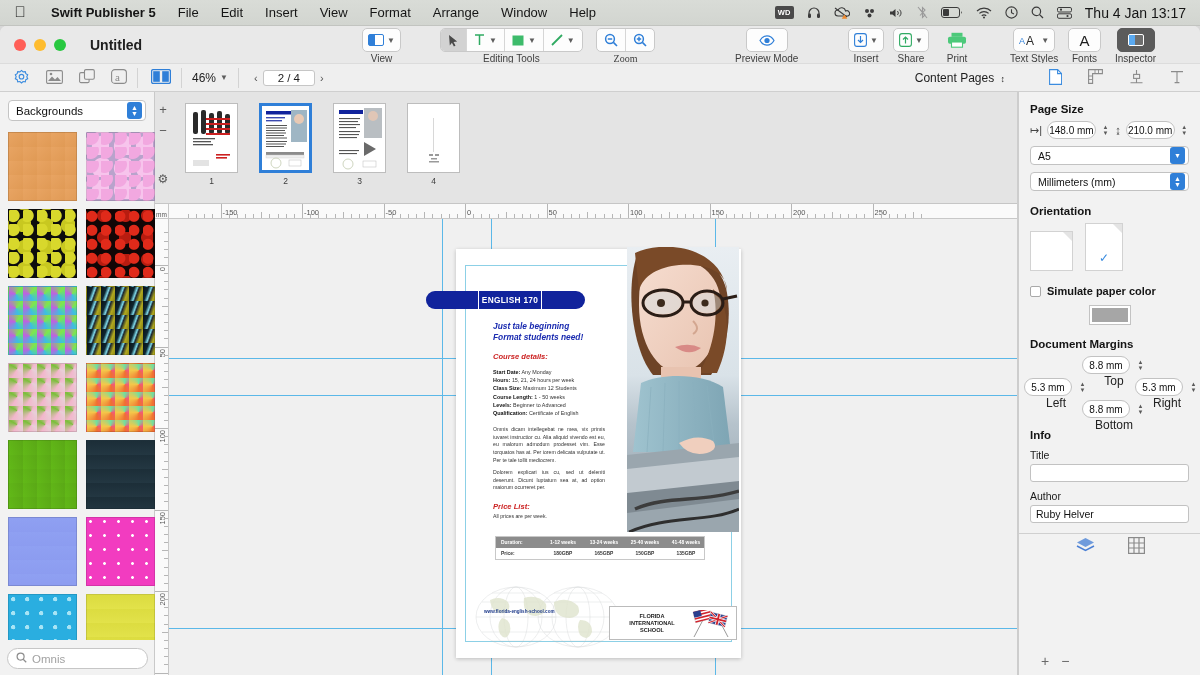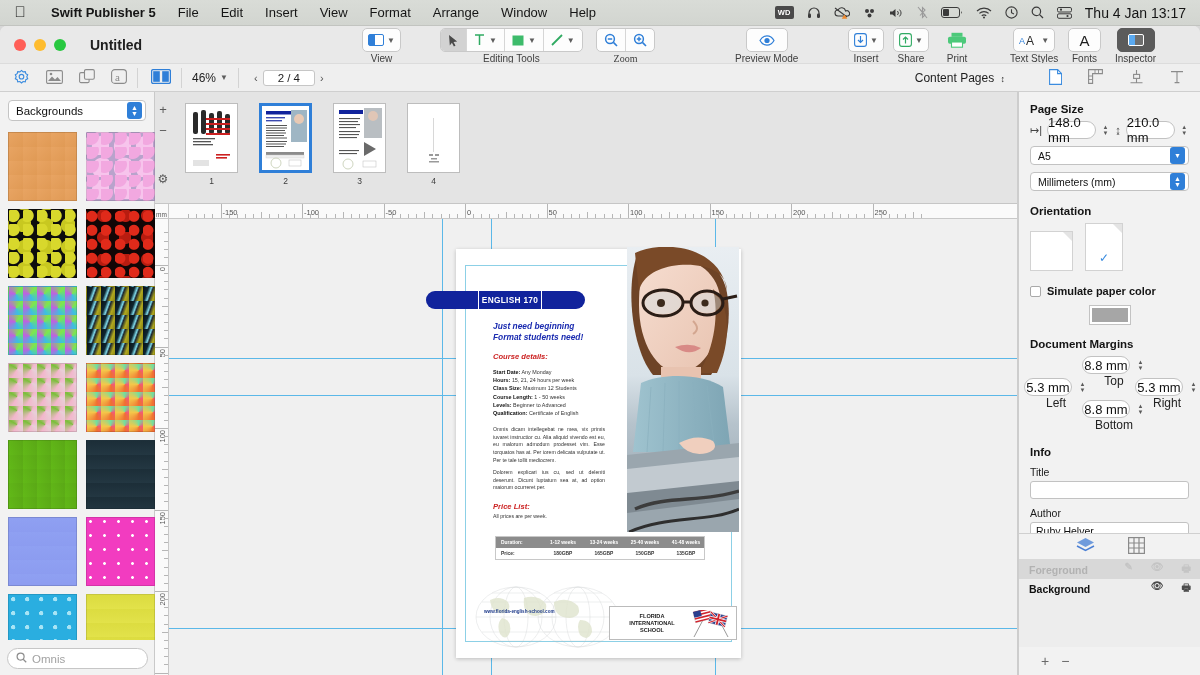--- a/index.html
+++ b/index.html
@@ -221,21 +221,21 @@
   .inspector {
     position:absolute; right:0; top:66px; width:182px; height:583px;
     background:#f2f2f2; border-left:1px solid #cdcdcd;
   }
   .insp-body { padding:11px 11px 0 11px; }
   .ih { font-size:11.5px; font-weight:bold; color:#141414; margin-bottom:6px; }
   .ih2 { font-size:11.5px; font-weight:bold; color:#141414; margin:14px 0 6px 0; }
   .row { display:flex; align-items:center; gap:5px; }
   .numfield {
     background:#fff; border:1px solid #c2c2c2; border-radius:9px; height:18px;
-    display:flex; align-items:center; justify-content:center; font-size:13px; color:#111;
+    display:flex; align-items:center; justify-content:center; font-size:10px; color:#111;
   }
   .stepper {
     width:11px; height:18px; display:flex; flex-direction:column; align-items:center;
     justify-content:center; color:#5a5a5a; font-size:6px; line-height:6px;
   }
   .icon-w { font-size:11px; color:#444; }
   .selectbox {
     width:100%; height:19px; background:#fff; border:1px solid #c2c2c2; border-radius:4px;
     display:flex; align-items:center; padding:0 3px 0 7px; font-size:10.5px; color:#111; margin-top:7px;
   }
@@ -957,21 +957,21 @@
             </svg>
           </div>
 
           <div class="pill-tail"></div>
           <div class="hdr-pill">
             <div class="cap">ENGLISH 170</div>
           </div>
 
           <div class="flyer-text">
             <div class="tagline">
-              <span>Just need beginning</span><br>
+              <span>Just tale beginning</span><br>
               <span>Format students need!</span>
             </div>
             <div class="redhead">Course details:</div>
             <div class="det" id="details">
                 <div><b>Start Date:</b> <span>Any Monday</span></div>
                 <div><b>Hours:</b> <span>15, 21, 24 hours per week</span></div>
                 <div><b>Class Size:</b> <span>Maximum 12 Students</span></div>
                 <div><b>Course Length:</b> <span>1 - 50 weeks</span></div>
                 <div><b>Levels:</b> <span>Beginner to Advanced</span></div>
                 <div><b>Qualification:</b> <span>Certificate of English</span></div>
@@ -1141,59 +1141,41 @@
                 <div class="numfield" style="width:48px">8.8 mm</div>
                 <span class="stepper">
                   <span>▲</span>
                   <span>▼</span>
                 </span>
               </div>
             <div class="lab">Bottom</div>
           </div>
         </div>
 
-        <div class="ih2" style="margin-top:20px">Info</div>
+        <div class="ih2" style="margin-top:3px">Info</div>
         <div class="sublabel">Title</div>
         <div class="txtfield"></div>
         <div class="sublabel">Author</div>
         <div class="txtfield">Ruby Helver</div>
       </div>
 
       <div class="layertabs">
         <span class="ltab on">
           <svg width="19" height="17" viewBox="0 0 19 17">
               <path d="M9.5 1L18 5.5 9.5 10 1 5.5z" fill="#6f9bdc"></path>
               <path d="M1 9l8.5 4.5L18 9" stroke="#4a7fd4" stroke-width="1.5" fill="none"></path>
             </svg>
         </span>
         <span class="ltab">
           <svg width="17" height="17" viewBox="0 0 17 17">
               <rect x="0.6" y="0.6" width="15.8" height="15.8" stroke="#8a8a8a" stroke-width="1.2" fill="none"></rect>
               <path d="M6 0.6v15.8M11 0.6v15.8M0.6 6h15.8M0.6 11h15.8" stroke="#8a8a8a" stroke-width="1.2"></path>
             </svg>
         </span>
       </div>
-      <div class="layerlist" id="layerlist">
-          <div class="layer sel">
-            <span>Foreground</span>
-            <span class="sp">
-              <span class="li">✎</span>
-              <span class="li">👁</span>
-              <span class="li">🖶</span>
-            </span>
-          </div>
-          <div class="layer">
-            <span>Background</span>
-            <span class="sp">
-              <span class="li" style="visibility:hidden">✎</span>
-              <span class="li">👁</span>
-              <span class="li">🖶</span>
-            </span>
-          </div>
-        </div>
       <div class="layerfoot">
         <span>+</span>
         <span>−</span>
       </div>
     </div>
     <div class="vsep"></div>
   </div>
 </div>
 
 </body></html>

